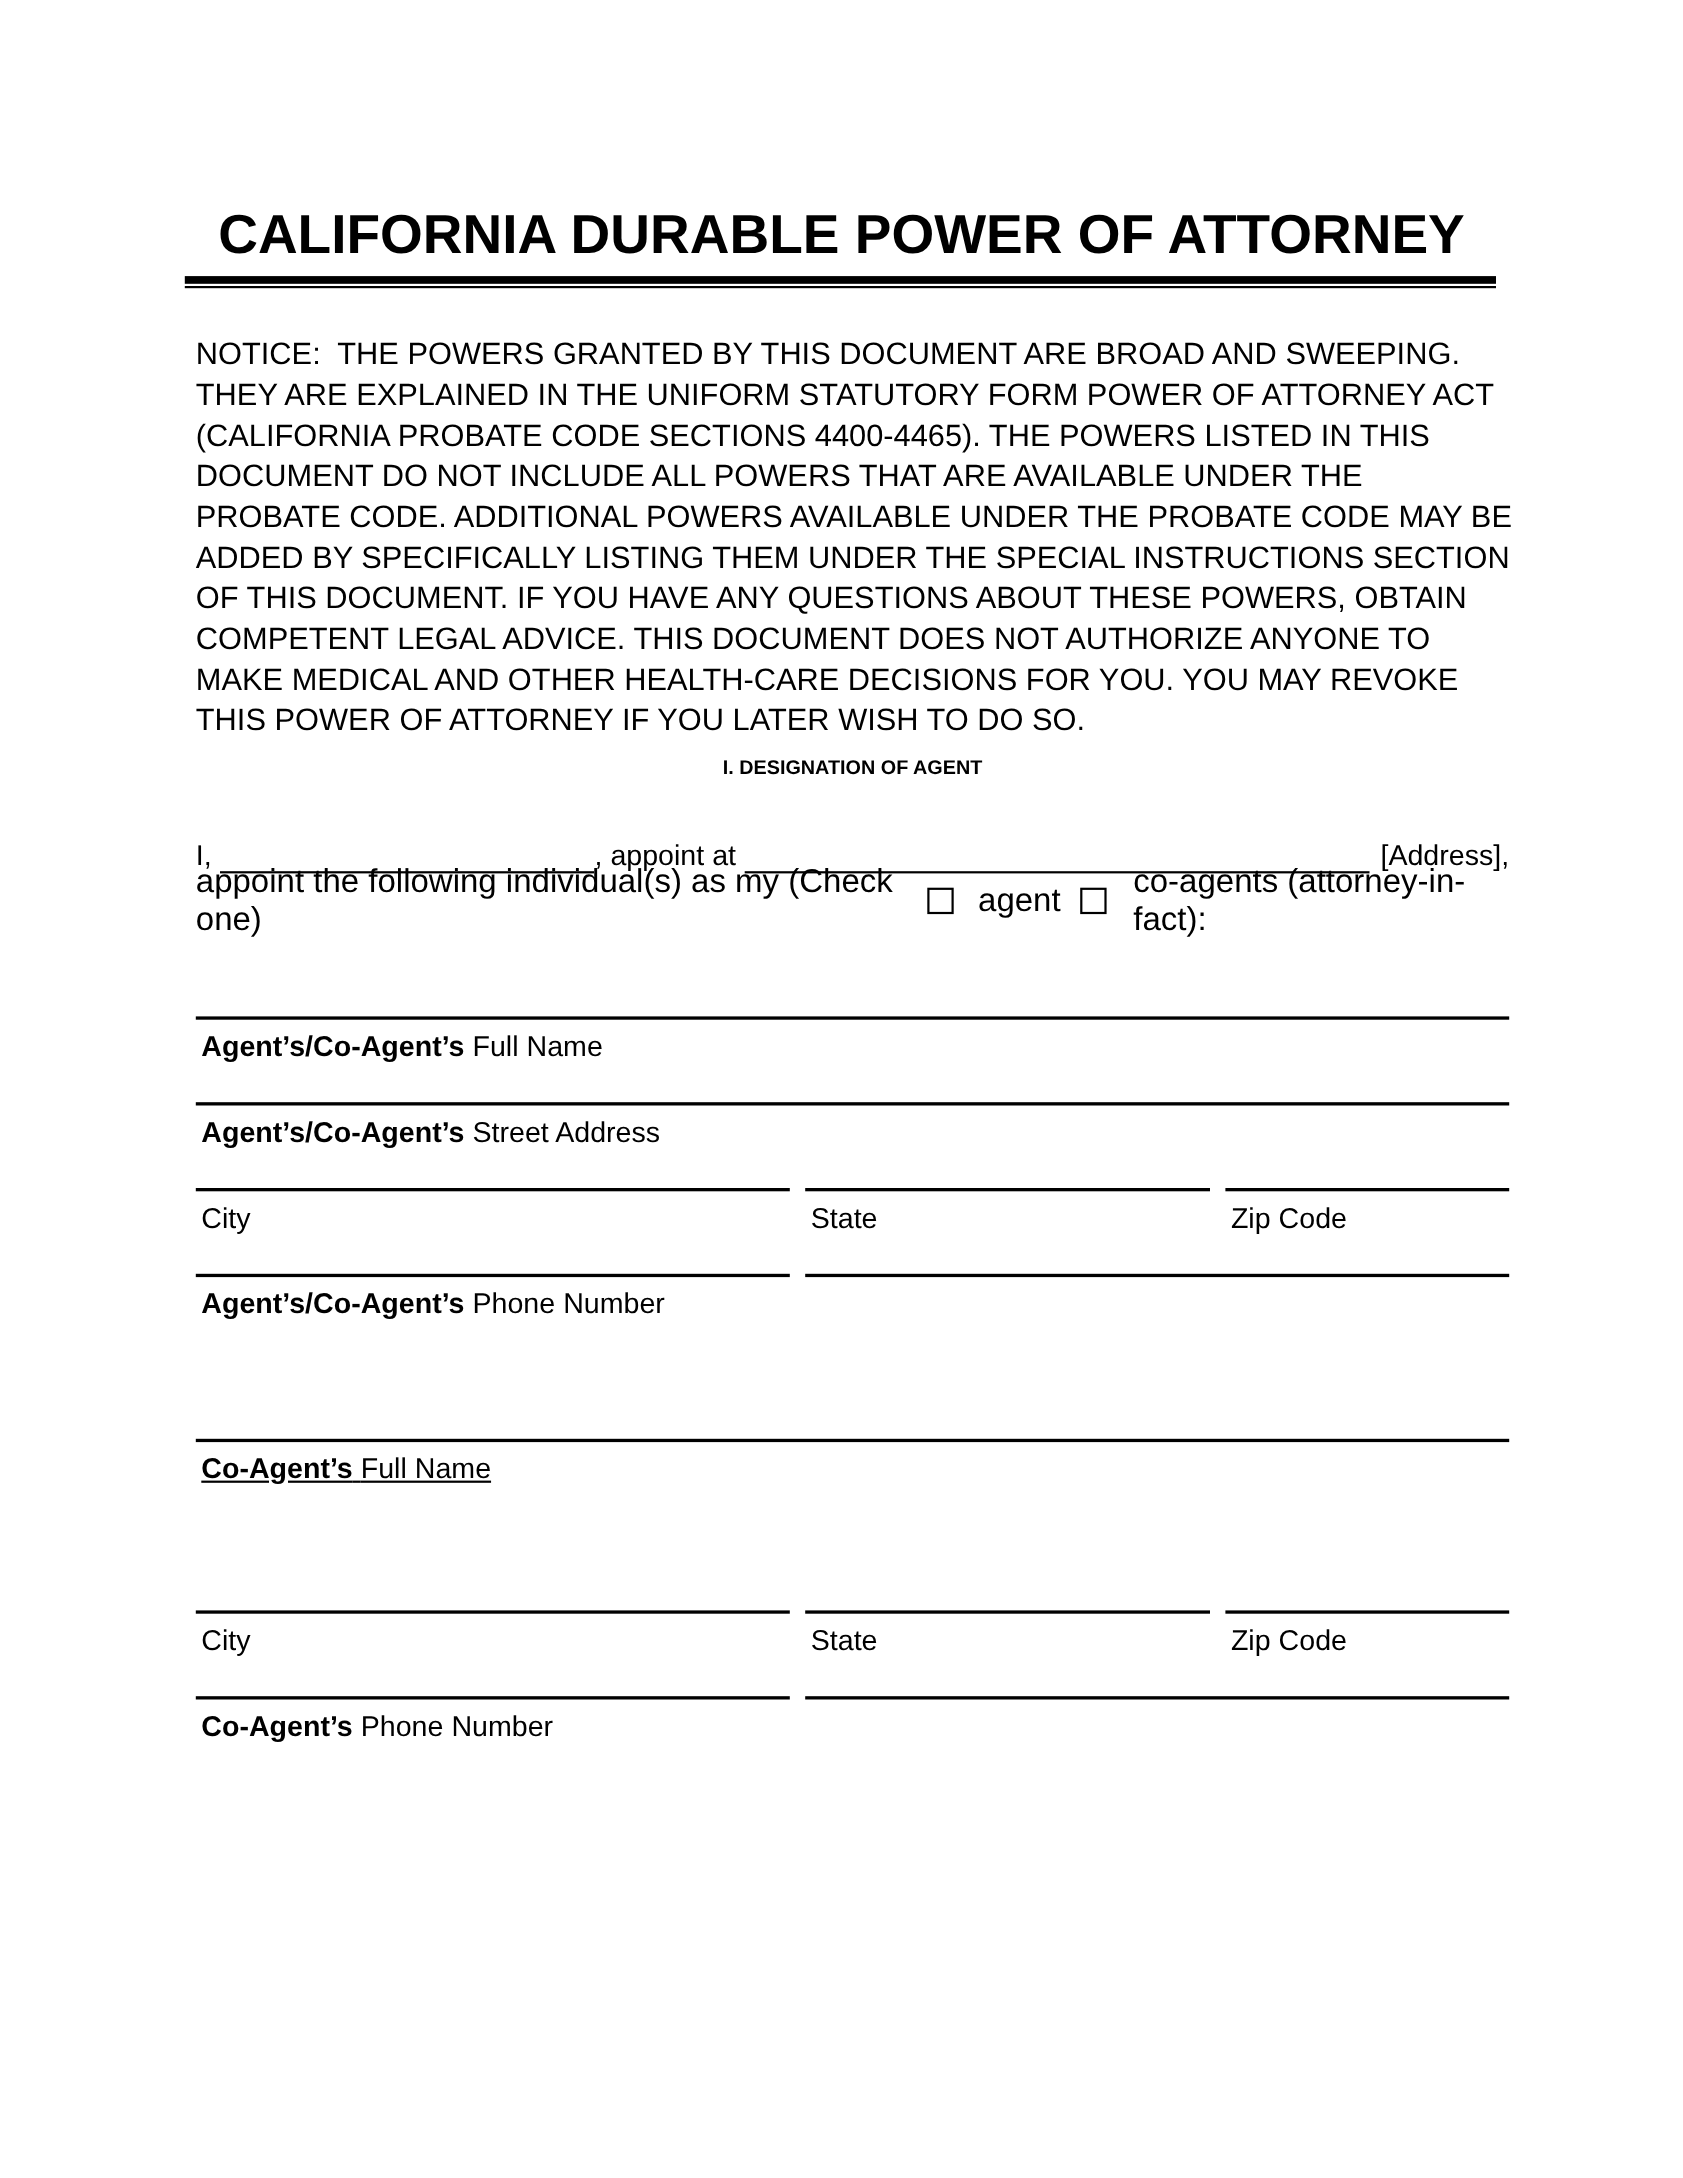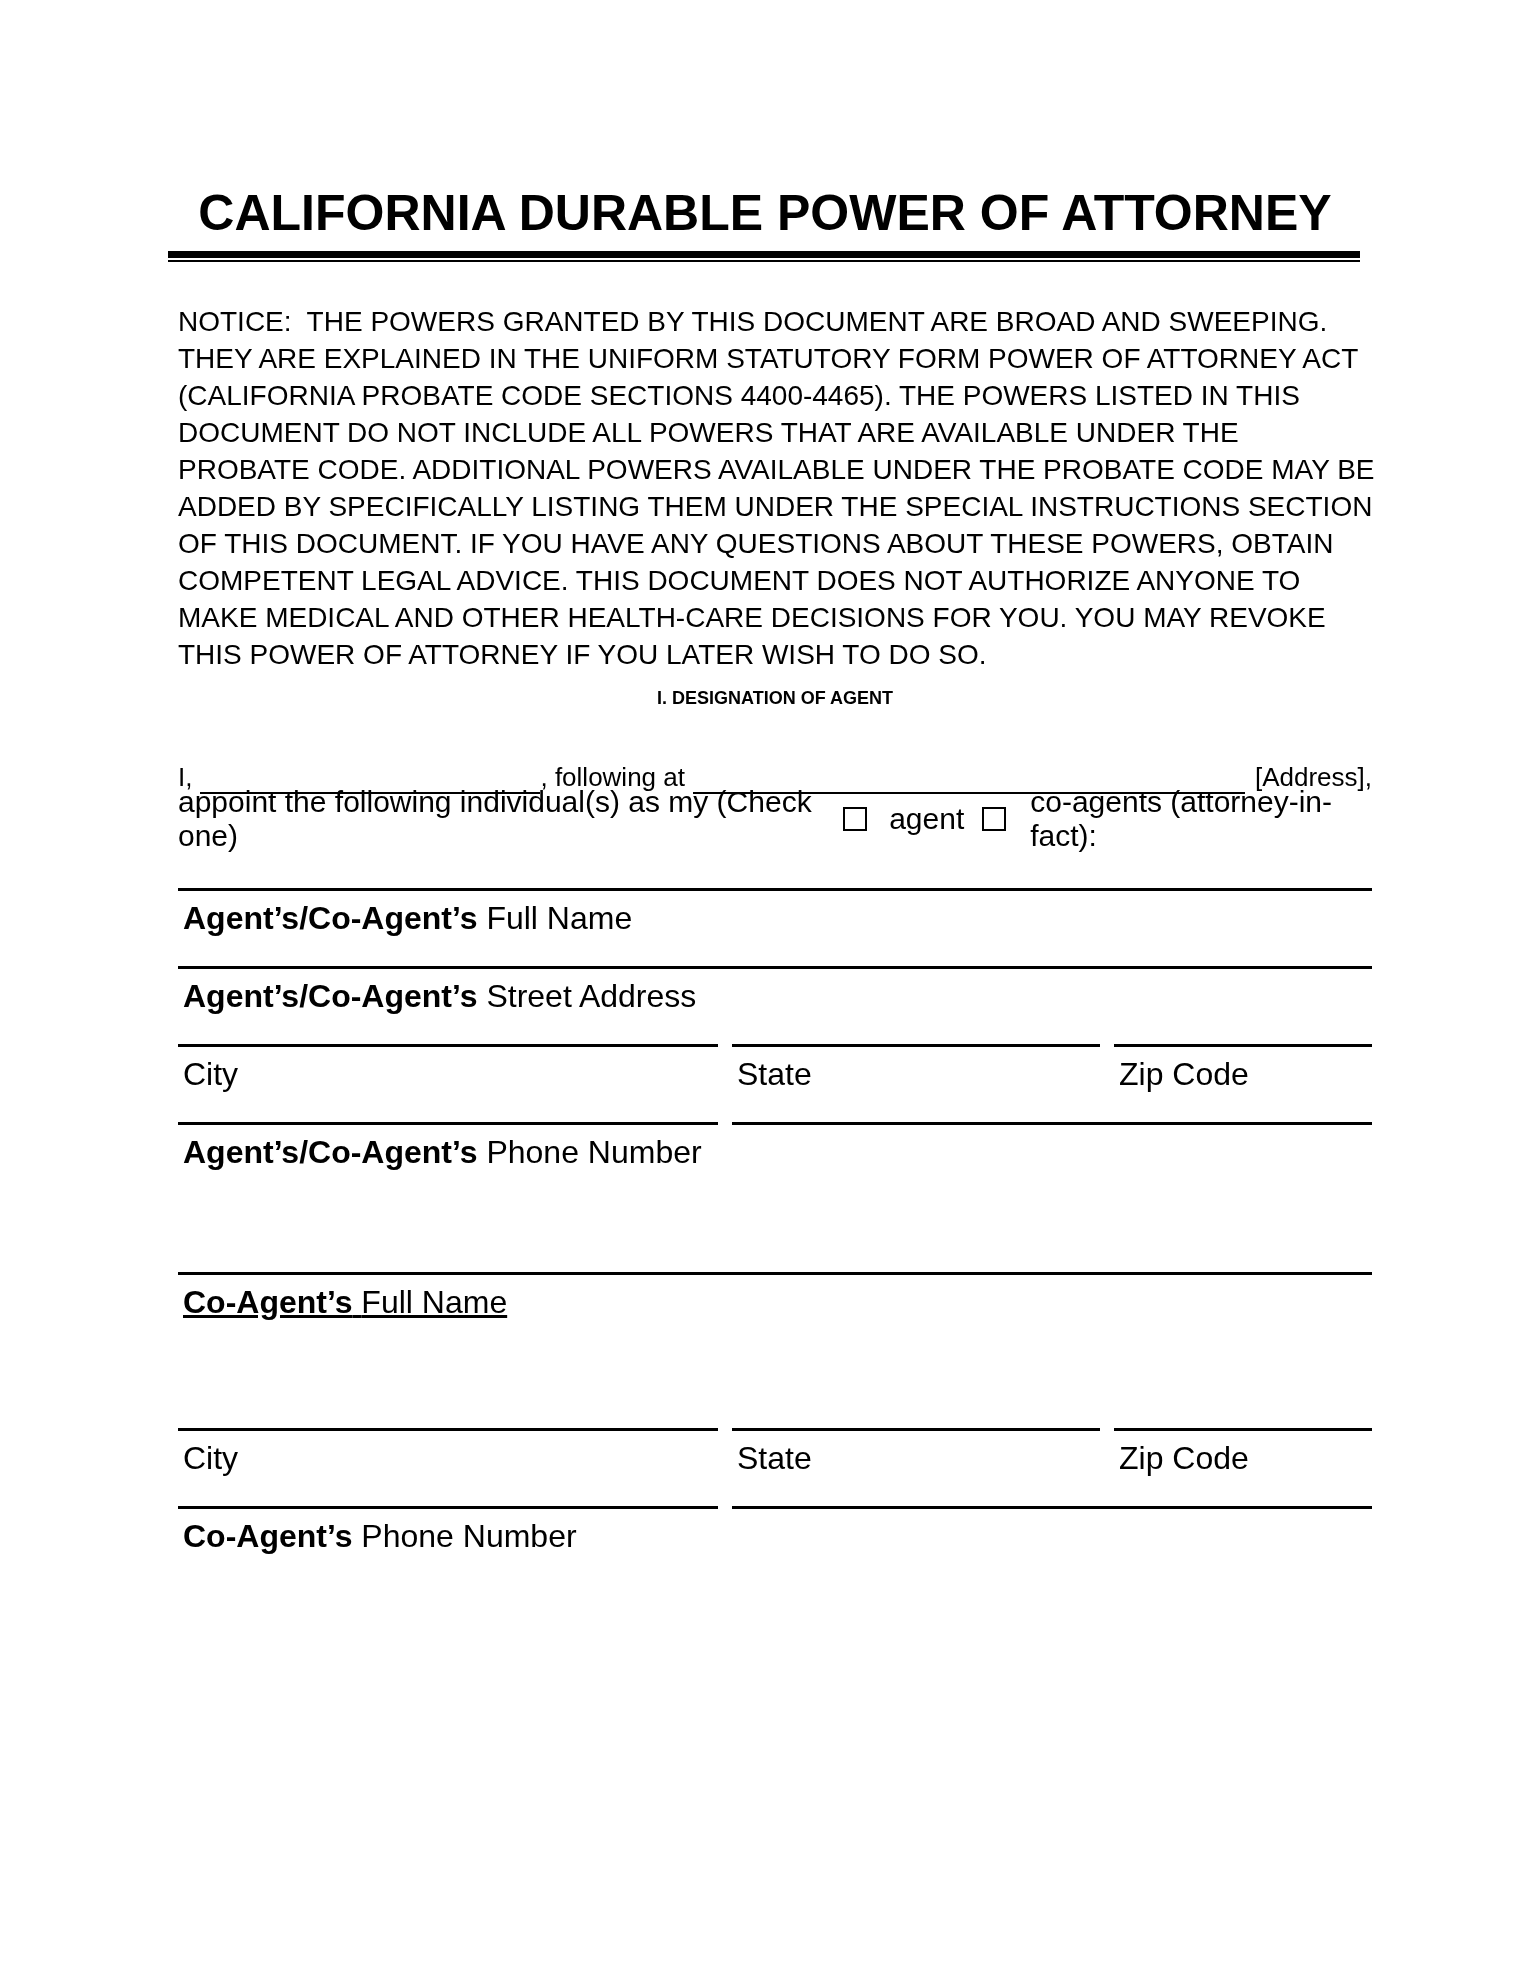--- a/index.html
+++ b/index.html
@@ -89,21 +89,22 @@
     flex: 0 0 auto;
   }
   .cb1 { margin-left: 14px; }
   .opt1 { margin-left: 22px; }
   .cb2 { margin-left: 18px; }
   .opt2 { margin-left: 24px; }
   .frow {
     position: absolute;
     border-top: 3px solid #000;
     padding-top: 9px;
-    font-size: 32px;
+    font-size: 26px;
+    margin-top: 36px;
   }
   .frow .lbl { padding-left: 5px; white-space: nowrap; }
   .frow .b { font-weight: bold; }
   
   .r-a1 { top: 888px;  left: 178px; width: 1194px; }
   .r-a2 { top: 966px;  left: 178px; width: 1194px; }
   .r-a3-city  { top: 1044px; left: 178px;  width: 540px; }
   .r-a3-state { top: 1044px; left: 732px;  width: 368px; }
   .r-a3-zip   { top: 1044px; left: 1114px; width: 258px; }
   .r-a4-left  { top: 1122px; left: 178px;  width: 540px; }
@@ -125,21 +126,21 @@
   <div class="doc-title">CALIFORNIA DURABLE POWER OF ATTORNEY</div>
   <div class="title-rule"></div>
 
   <div class="notice">NOTICE:  THE POWERS GRANTED BY THIS DOCUMENT ARE BROAD AND SWEEPING. THEY ARE EXPLAINED IN THE UNIFORM STATUTORY FORM POWER OF ATTORNEY ACT (CALIFORNIA PROBATE CODE SECTIONS 4400-4465). THE POWERS LISTED IN THIS DOCUMENT DO NOT INCLUDE ALL POWERS THAT ARE AVAILABLE UNDER THE PROBATE CODE. ADDITIONAL POWERS AVAILABLE UNDER THE PROBATE CODE MAY BE ADDED BY SPECIFICALLY LISTING THEM UNDER THE SPECIAL INSTRUCTIONS SECTION OF THIS DOCUMENT. IF YOU HAVE ANY QUESTIONS ABOUT THESE POWERS, OBTAIN COMPETENT LEGAL ADVICE. THIS DOCUMENT DOES NOT AUTHORIZE ANYONE TO MAKE MEDICAL AND OTHER HEALTH-CARE DECISIONS FOR YOU. YOU MAY REVOKE THIS POWER OF ATTORNEY IF YOU LATER WISH TO DO SO.</div>
 
   <div class="sec-heading">I. DESIGNATION OF AGENT</div>
 
   <div class="intro-line1">
     <span class="txt">I,</span>
     <span class="blank b1"></span>
-    <span class="txt">, following at</span>
+    <span class="txt">, appoint at</span>
     <span class="blank b2"></span>
     <span class="txt">[Address],</span>
   </div>
 
   <div class="intro-line2">
     <span class="txt">appoint the following individual(s) as my (Check one)</span>
     <span class="checkbox cb1"></span>
     <span class="opt1">agent</span>
     <span class="checkbox cb2"></span>
     <span class="opt2">co-agents (attorney-in-fact):</span>

